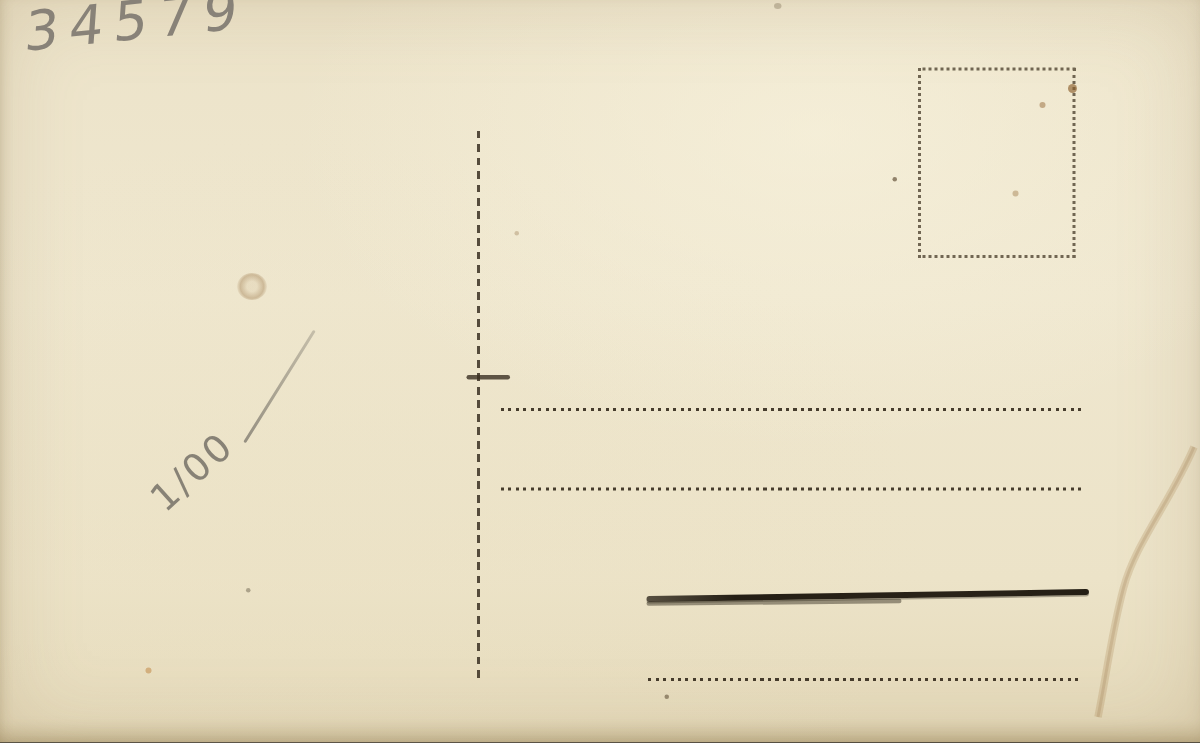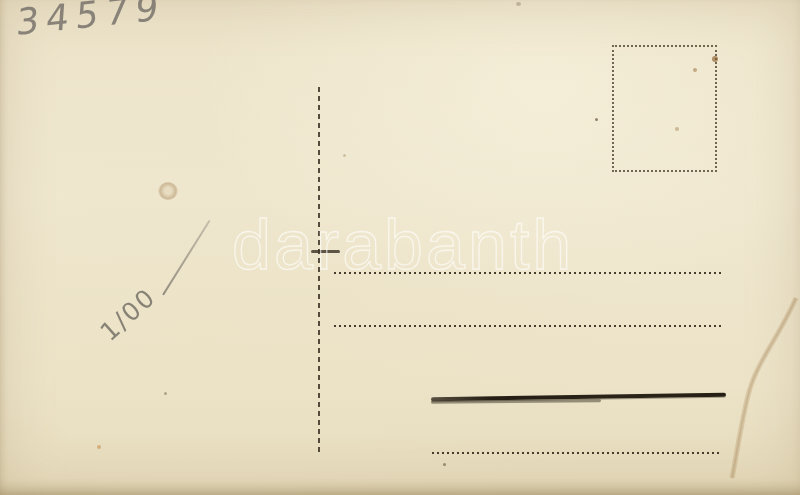--- a/index.html
+++ b/index.html
@@ -100,25 +100,20 @@
   <div class="address-area"></div>
 
   <div class="dotline line1"></div>
   <div class="dotline line2"></div>
 
   <div class="ink-line"></div>
   <div class="ink-smudge"></div>
 
   <div class="dotline line3"></div>
 
-  <div class="watermark">
-    <svg width="400" height="85">
-      <text x="4" y="64" fill="none" stroke="#ffffff" stroke-width="1.3" opacity="0.62" font-family="Liberation Sans, sans-serif" font-size="70" letter-spacing="3">darabanth</text>
-    </svg>
-  </div>
 
   <div class="price">1/00</div>
   <div class="price-stroke"></div>
 
   <svg class="crease" width="800" height="495">
     <path d="M 796,298 C 780,335 757,362 749,392 C 741,422 738,448 732,478" fill="none" stroke="rgba(160,120,65,0.22)" stroke-width="5"></path>
     <path d="M 796,298 C 780,335 757,362 749,392 C 741,422 738,448 732,478" fill="none" stroke="rgba(140,100,55,0.18)" stroke-width="2"></path>
   </svg>
 
   <div class="stain stain-ring"></div>

